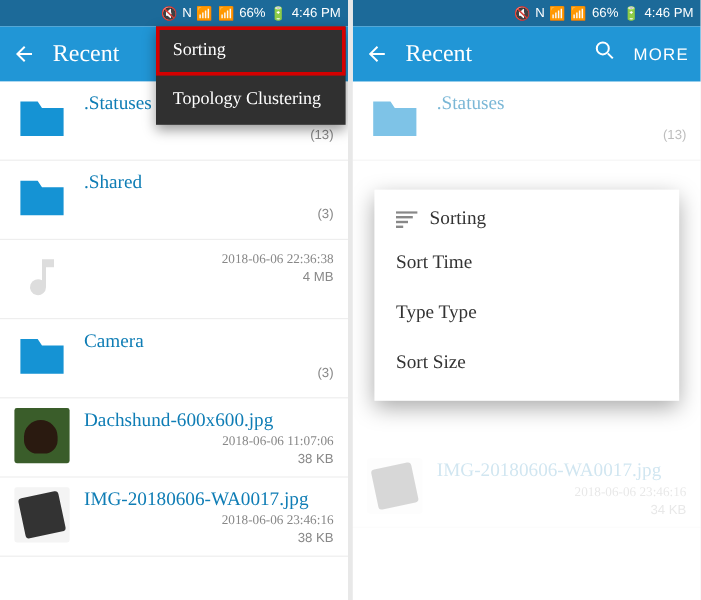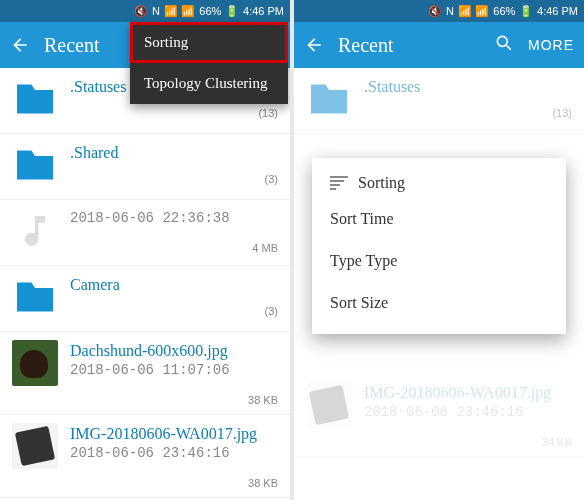--- a/index.html
+++ b/index.html
@@ -59,22 +59,22 @@
     height: 46px;
     flex-shrink: 0;
     margin-right: 12px;
     display:flex;
     align-items:center;
     justify-content:center;
   }
   .folder-icon svg, .music-icon svg, .image-thumb svg { display:block; }
   .row .info { flex: 1; display:flex; flex-direction:column; }
   .row .name { font-size: 16px; color: #0f7db5; margin-top:2px; }
-  .row .sub { font-size: 14px; color: #888; font-family: Liberation Mono, monospace; margin-top:2px; }
-  .row .meta { font-size: 11px; color: #888; font-family: Arial, sans-serif; align-self:flex-end; margin-top:16px; }
+  .row .sub { font-size: 11px; color: #888; font-family: Liberation Serif, serif; margin-top:2px;text-align:right; }
+  .row .meta { font-size: 11px; color: #888; font-family: Arial, sans-serif; align-self:flex-end; margin-top:3px; }
   .row.folder .meta { margin-top: 11px; text-align: right; }
   
   .dropdown {
     position: absolute;
     top: 22px;
     left: 130px;
     width: 158px;
     background: #303030;
     color: #fff;
     z-index: 10;

